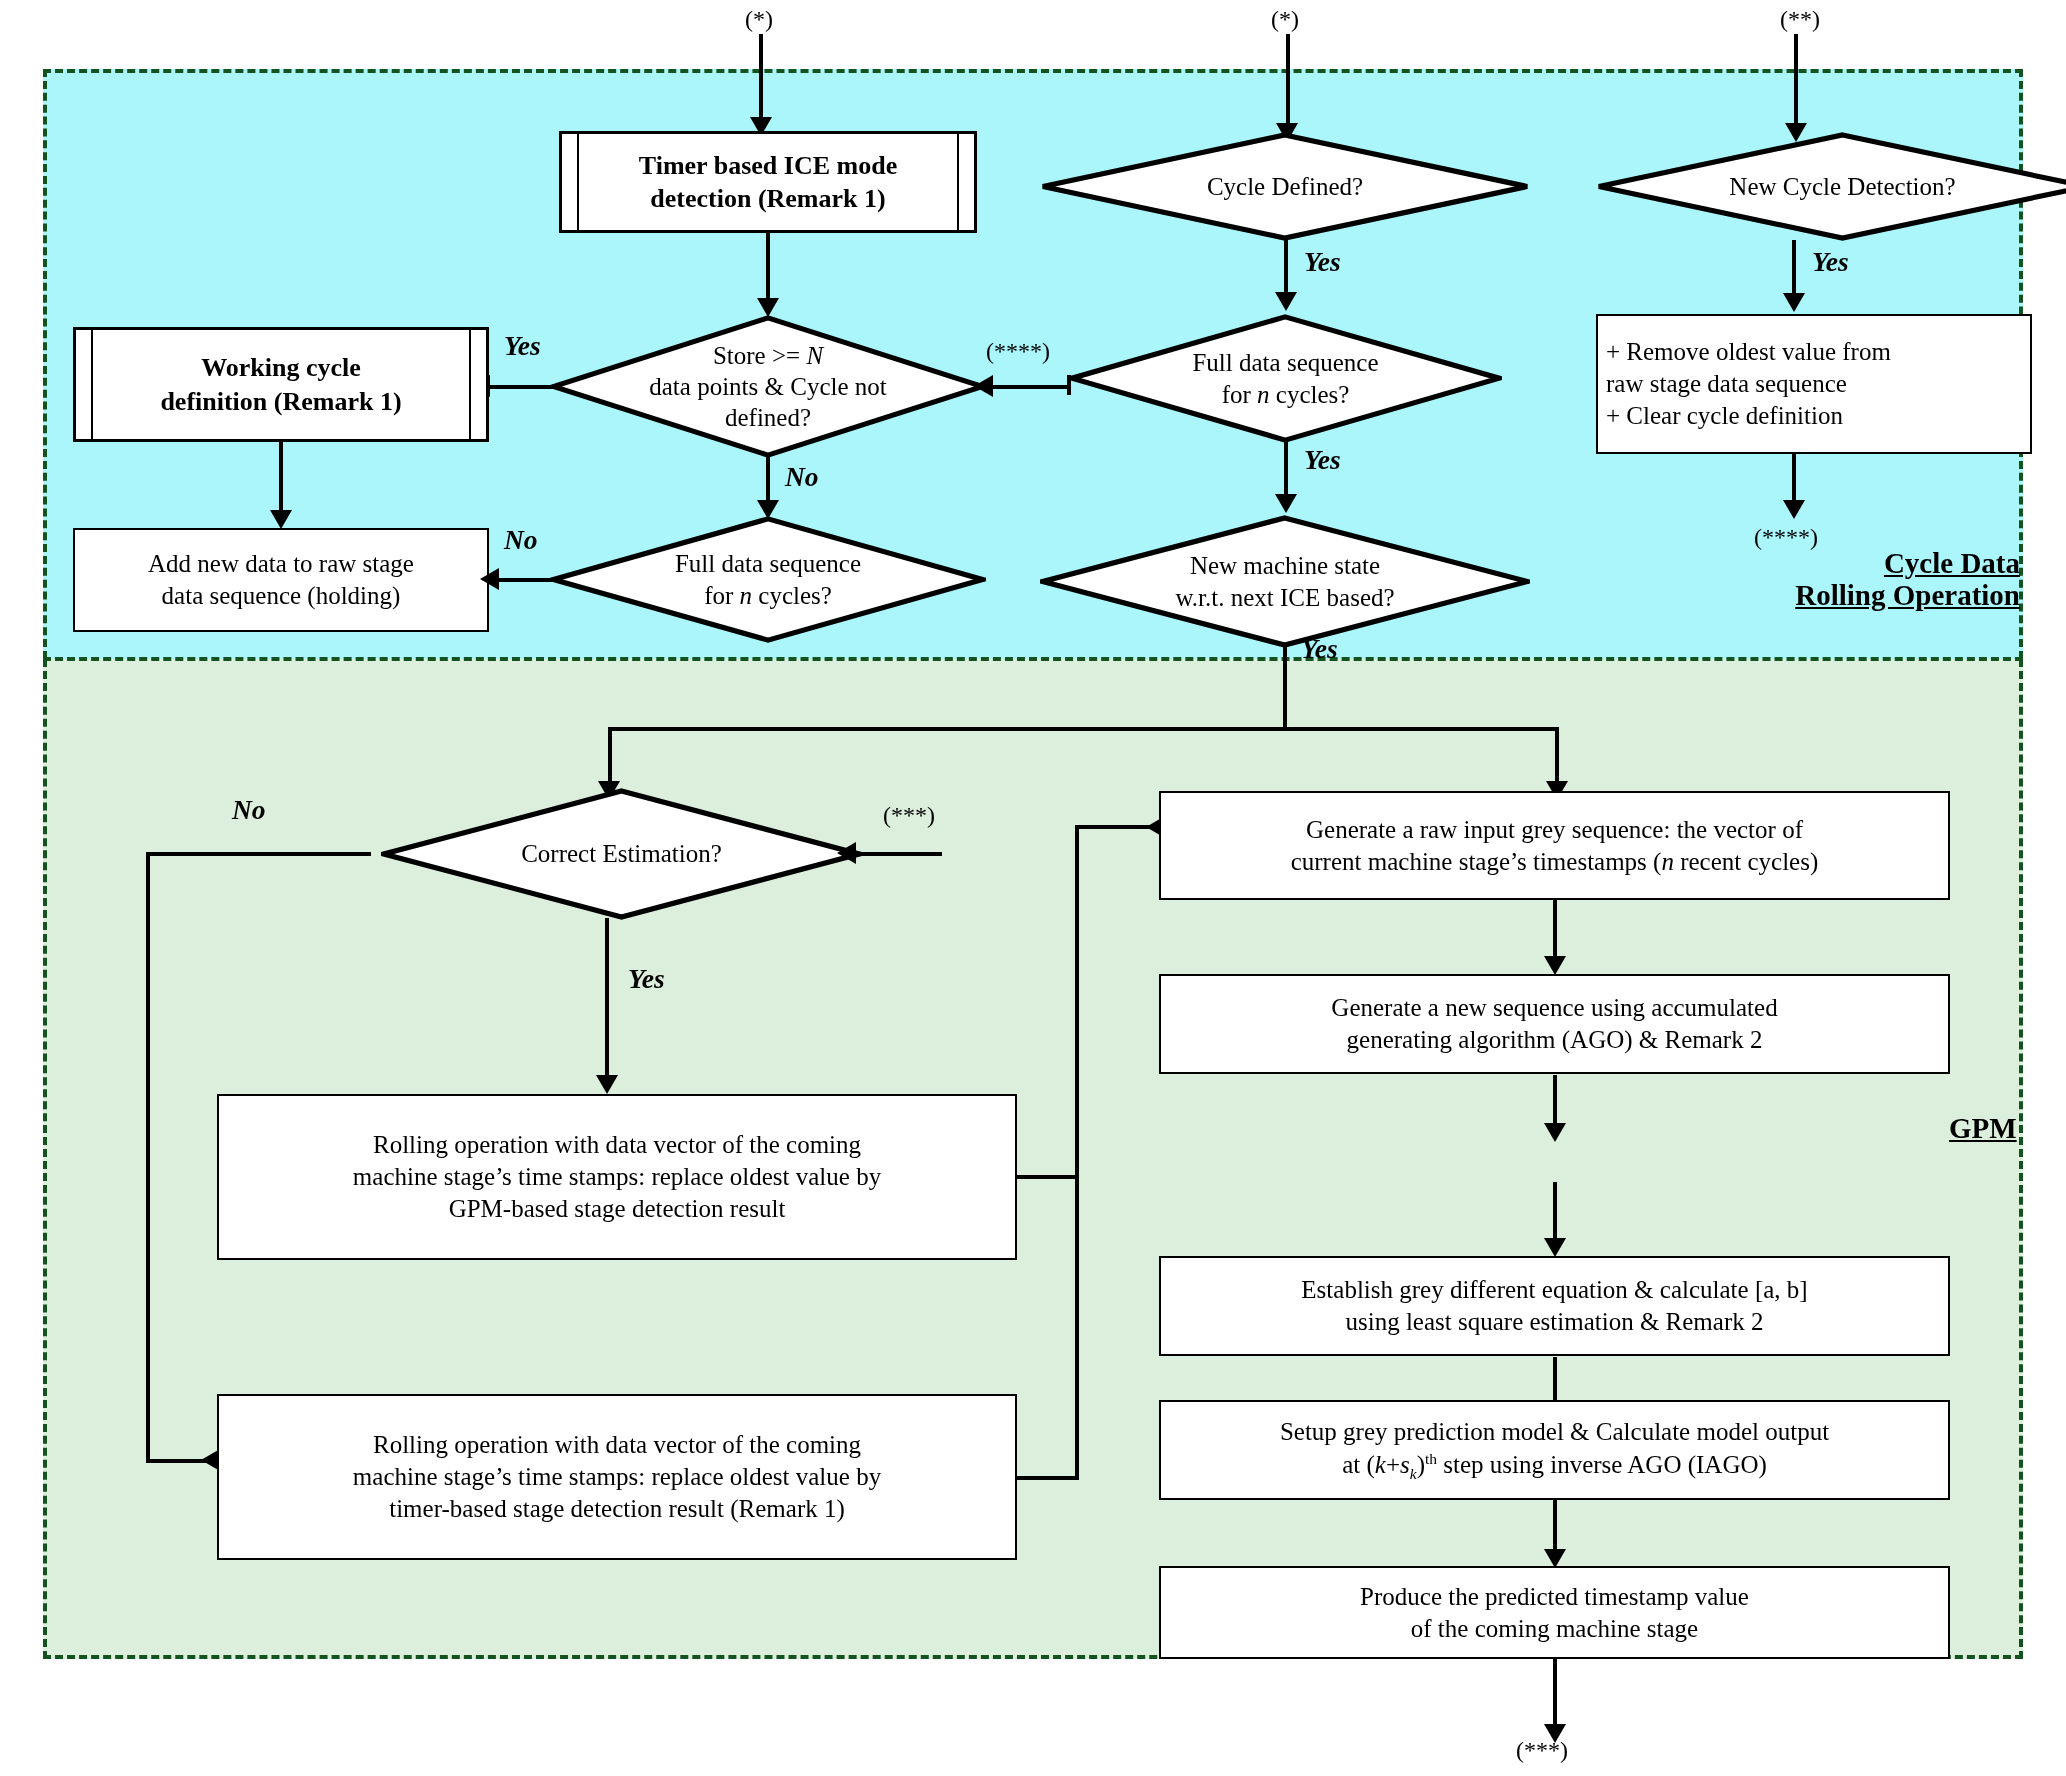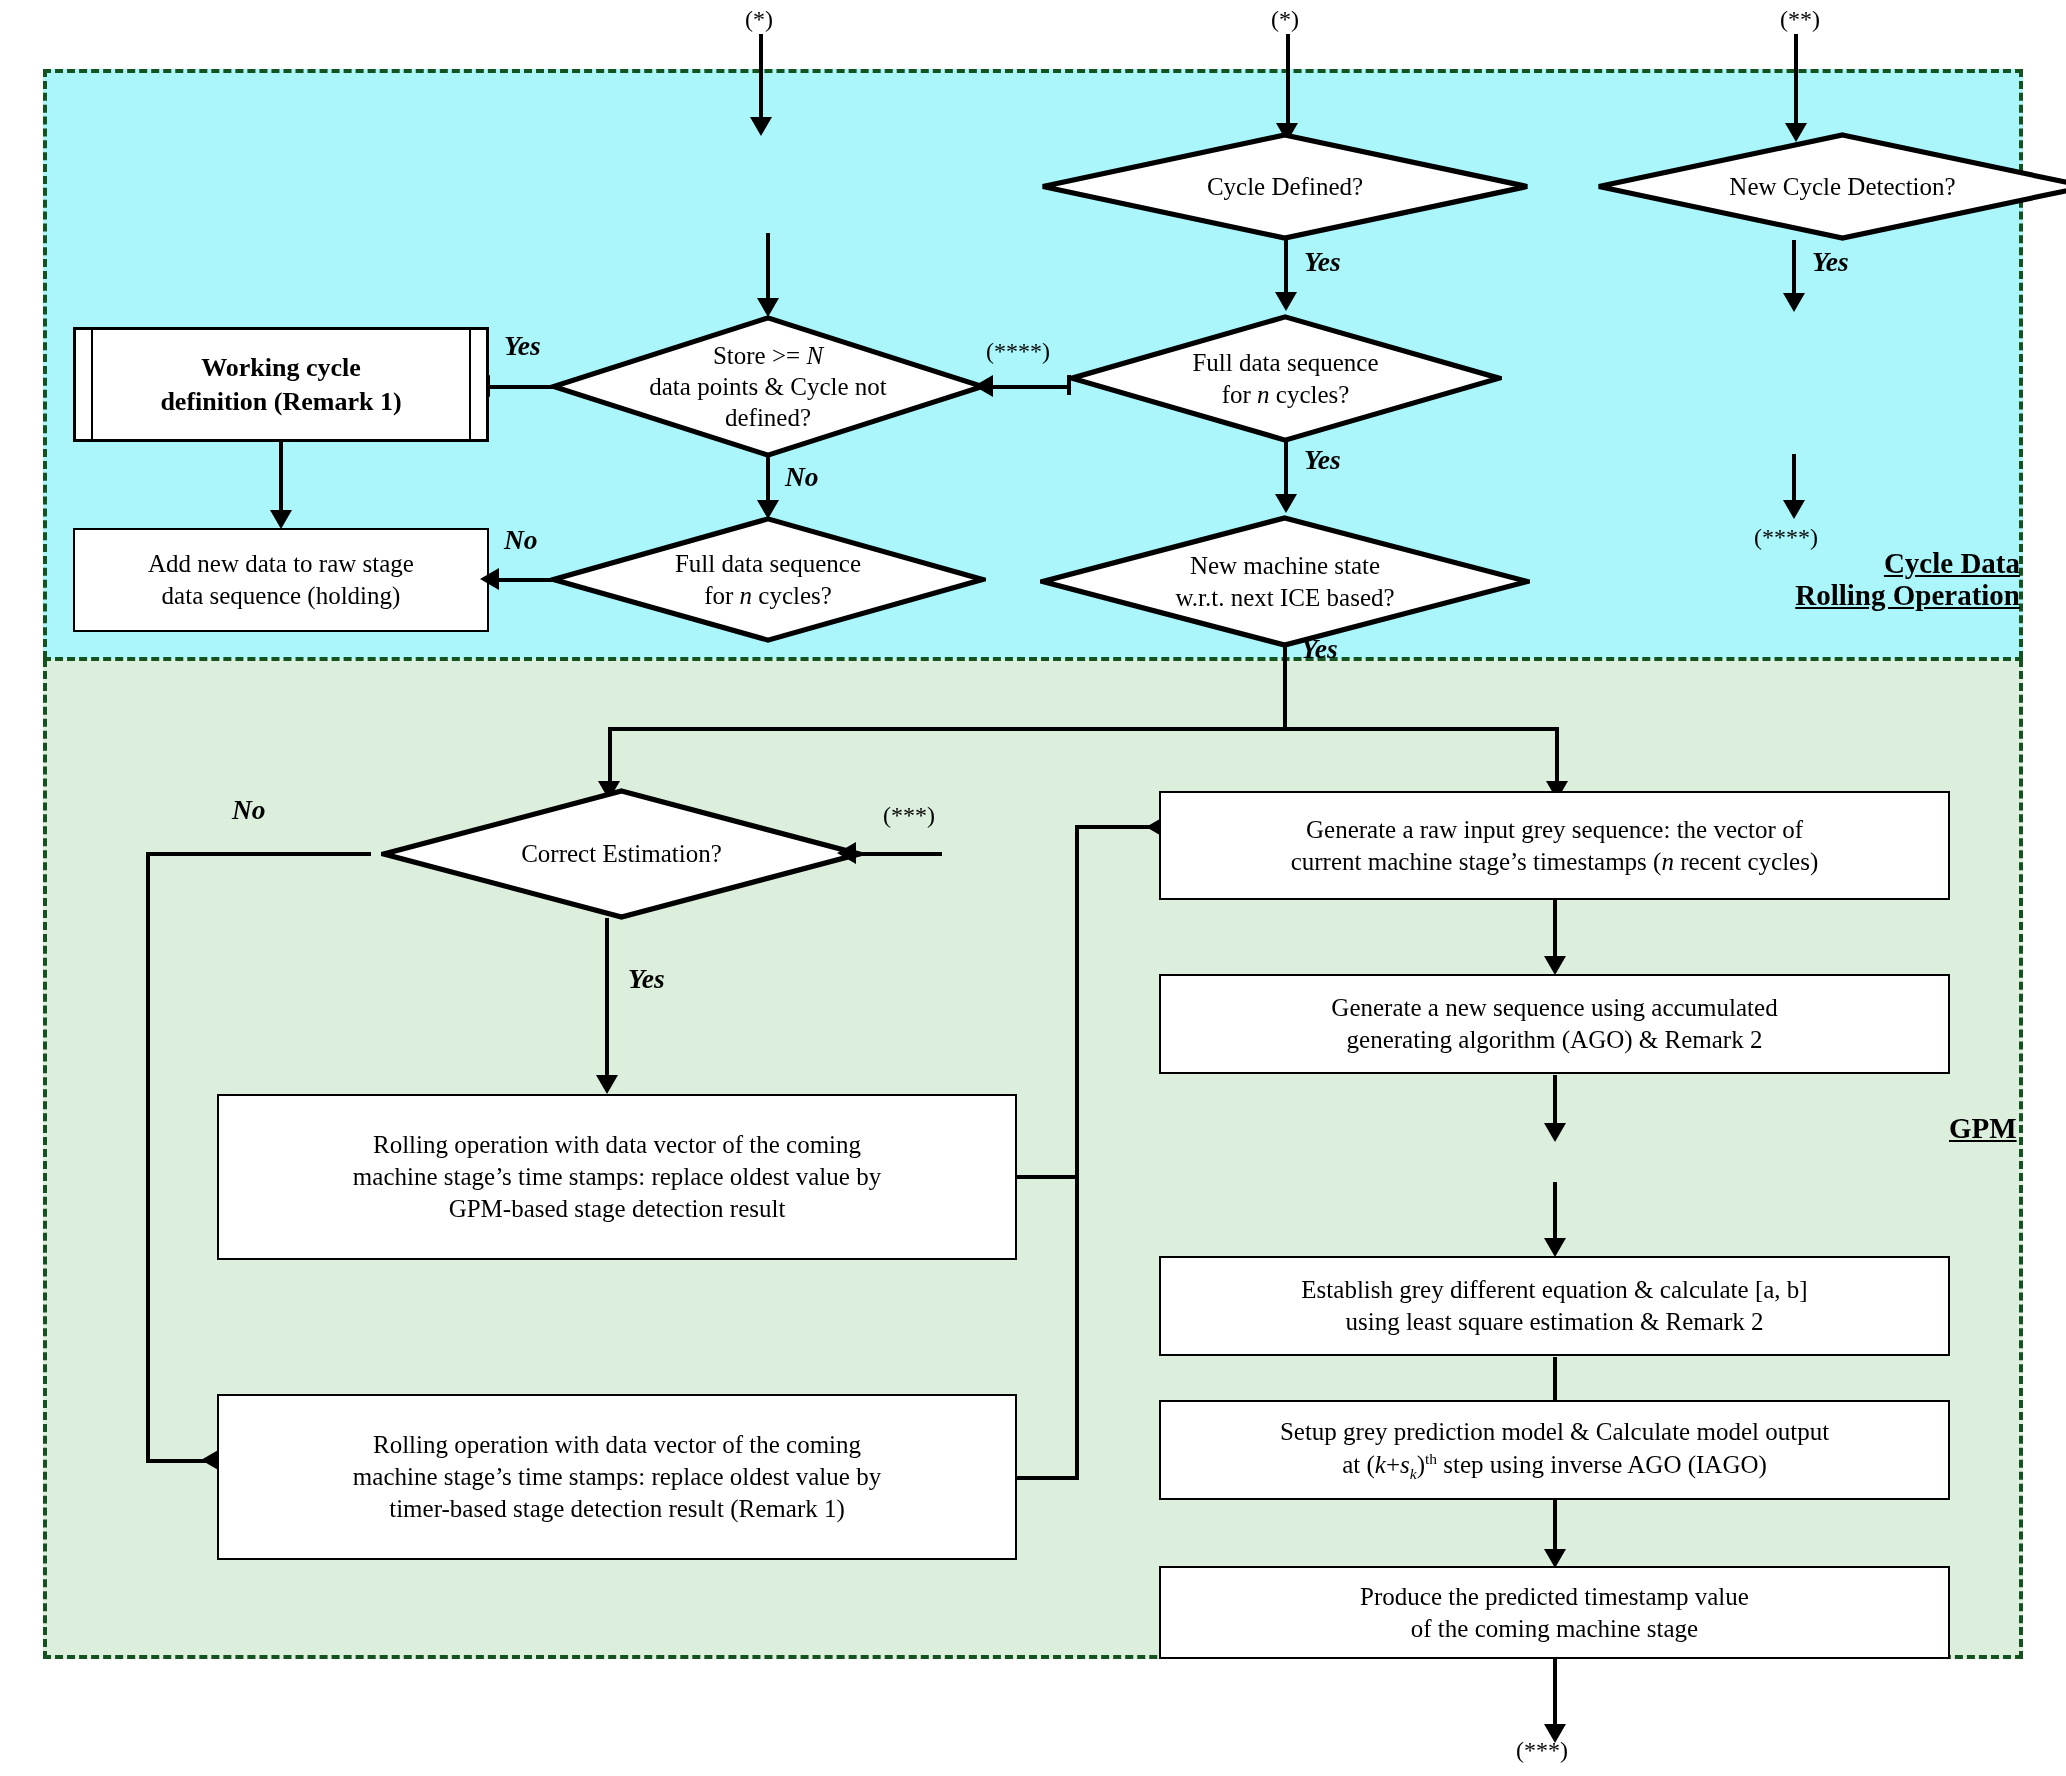--- a/index.html
+++ b/index.html
@@ -75,20 +75,28 @@
   <div class="mark" style="left:1271px;top:5.7px;">(*)</div>
   <div class="mark" style="left:1780px;top:5.7px;">(**)</div>
 
   <div class="ln lnv" style="left:759px;top:34px;height:92px;"></div>
   <div class="arw arw-d" style="left:750px;top:117px;"></div>
   <div class="ln lnv" style="left:1286px;top:34px;height:97px;"></div>
   <div class="arw arw-d" style="left:1276px;top:123px;"></div>
   <div class="ln lnv" style="left:1794px;top:34px;height:97px;"></div>
   <div class="arw arw-d" style="left:1785px;top:123px;"></div>
 
+  <div class="predef" style="left:559px;top:131px;width:418px;height:102px;">
+    <div class="inner">
+      <span>
+        <span>Timer based ICE mode</span><br>
+        <span>detection (Remark 1)</span>
+      </span>
+    </div>
+  </div>
   <div class="ln lnv" style="left:766px;top:233px;height:75px;"></div>
   <div class="arw arw-d" style="left:757px;top:298px;"></div>
 
   <div class="dia" style="left:550px;top:315px;width:436px;height:143px;">
     <svg width="436" height="143" viewBox="0 0 760 250">
       <polygon points="380,5 755,125 380,245 5,125" fill="#ffffff" stroke="#000000" stroke-width="9"></polygon>
     </svg>
     <div class="txt">
       <span>
         <span>Store &gt;= <i class="it">N</i></span><br>
@@ -195,20 +203,27 @@
   <div class="dia" style="left:1596px;top:132px;width:493px;height:109px;">
     <svg width="493" height="109" viewBox="0 0 860 190">
       <polygon points="430,5 855,95 430,185 5,95" fill="#ffffff" stroke="#000000" stroke-width="9"></polygon>
     </svg>
     <div class="txt">New Cycle Detection?</div>
   </div>
   <div class="ln lnv" style="left:1792px;top:240px;height:63px;"></div>
   <div class="arw arw-d" style="left:1783px;top:293px;"></div>
   <div class="elab" style="left:1812px;top:246px;">Yes</div>
 
+  <div class="node box leftal" style="left:1596px;top:314px;width:436px;height:140px;">
+    <span>
+      <span>+ Remove oldest value from</span><br>
+      <span>raw stage data sequence</span><br>
+      <span>+ Clear cycle definition</span>
+    </span>
+  </div>
   <div class="ln lnv" style="left:1792px;top:454px;height:52px;"></div>
   <div class="arw arw-d" style="left:1783px;top:500px;"></div>
   <div class="mark" style="left:1754px;top:524px;">(****)</div>
 
   <div class="dia" style="left:381px;top:788px;width:481px;height:132px;text-decoration:underline;">
     <svg width="481" height="132" viewBox="0 0 840 230">
       <polygon points="420,5 835,115 420,225 5,115" fill="#ffffff" stroke="#000000" stroke-width="9"></polygon>
     </svg>
     <div class="txt">Correct Estimation?</div>
   </div>

